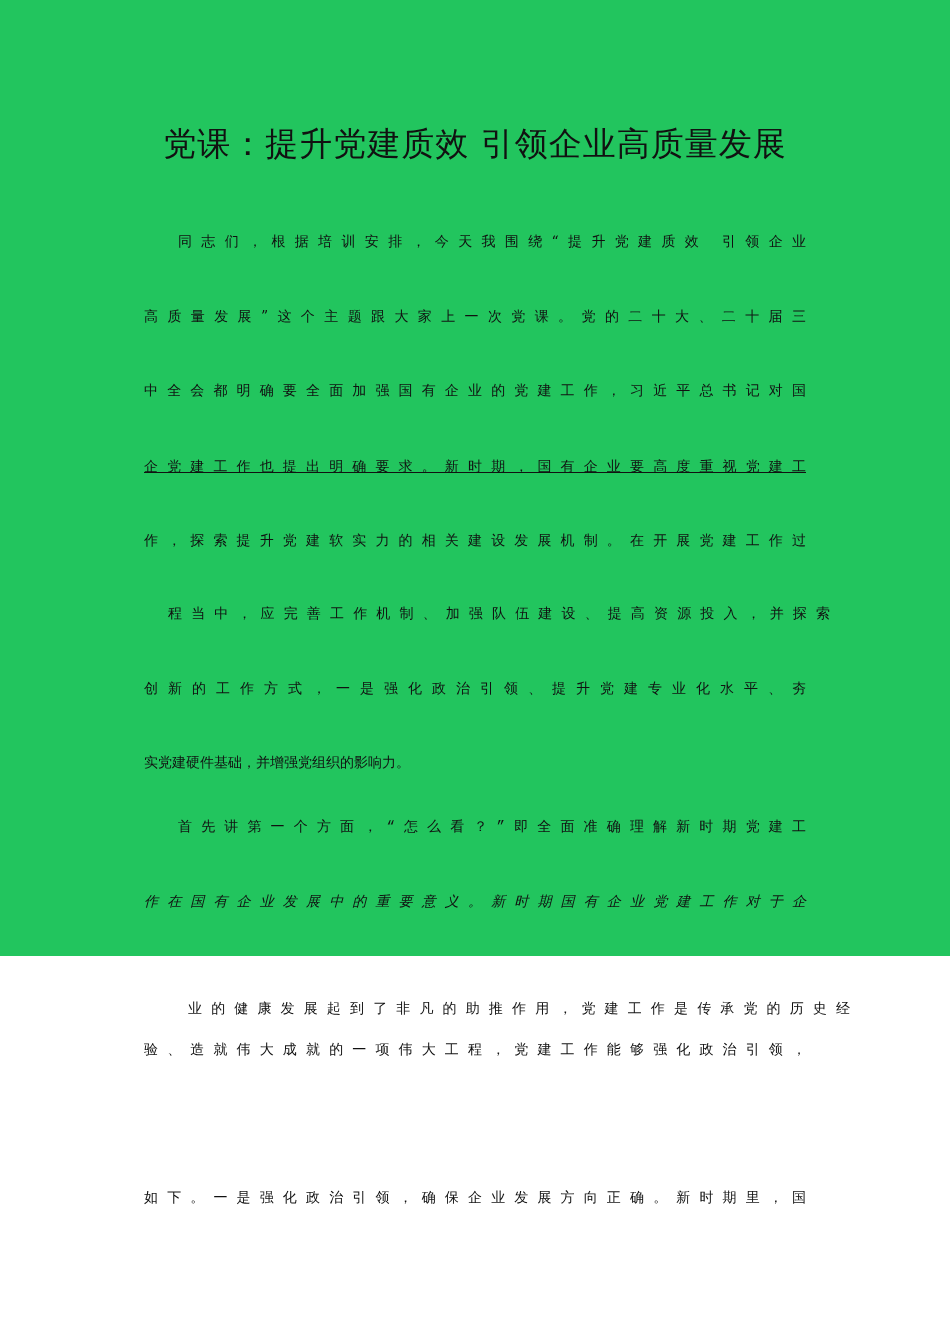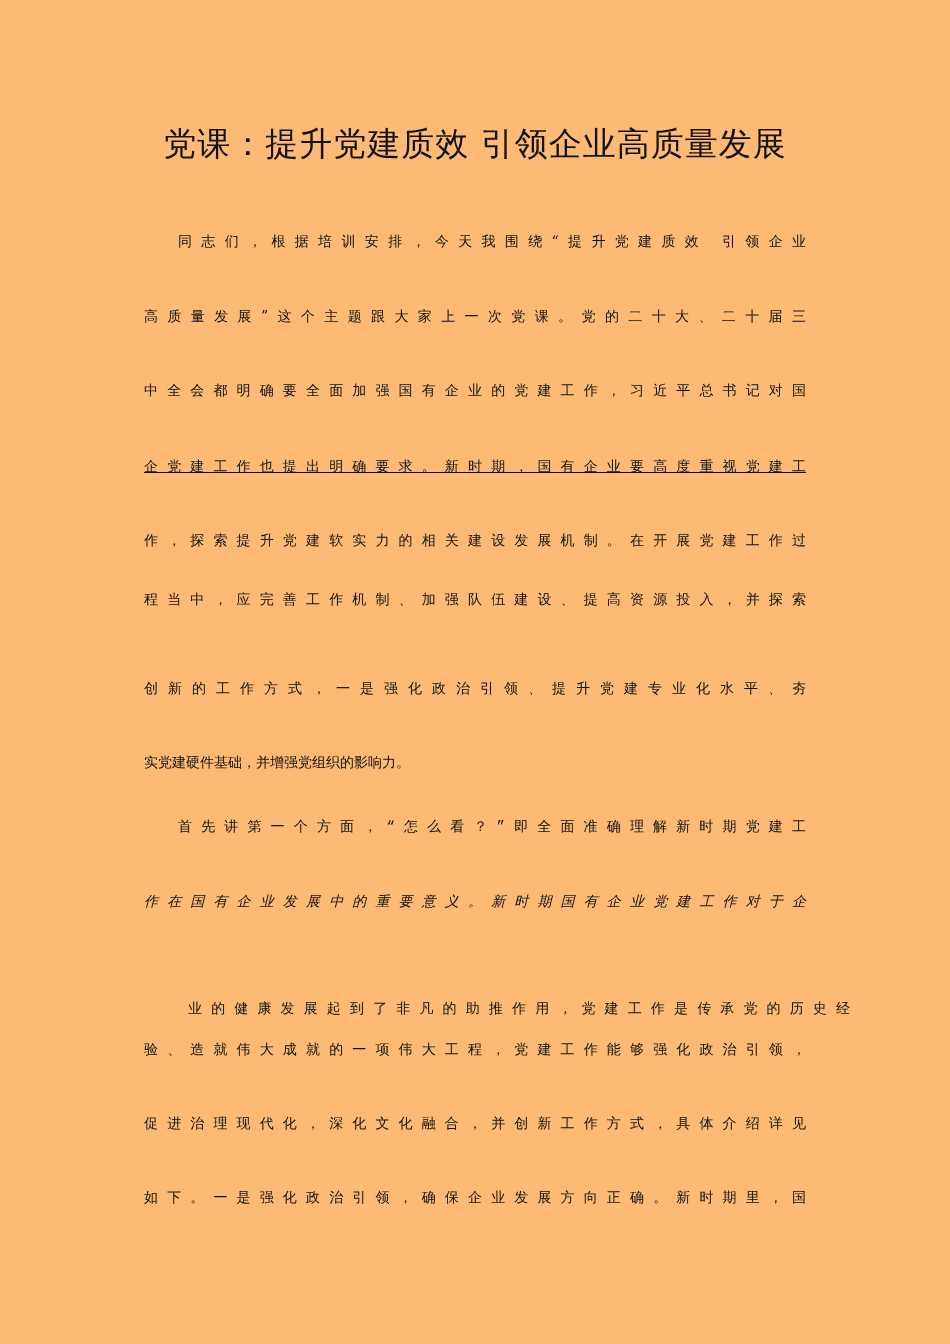--- a/index.html
+++ b/index.html
@@ -13,22 +13,22 @@
     position: relative;
     overflow: hidden;
     font-family: "DejaVu Serif", "Liberation Serif", serif;
     color: #111111;
   }
   .page {
     position: absolute;
     left: 0;
     top: 0;
     width: 950px;
-    height: 1344px;
-    background: #fdba74;
+    height: 956px;
+    background: #22c55e;
   }
   .title {
     position: absolute;
     left: 0;
     width: 950px;
     top: 124px;
     text-align: center;
     font-size: 33px;
     line-height: 40px;
     letter-spacing: 1px;
@@ -60,24 +60,23 @@
 
 <div class="page">
 
   <div class="title">党课：提升党建质效 引领企业高质量发展</div>
 
   <div class="line indent" style="top:227px;">同志们，根据培训安排，今天我围绕“提升党建质效 引领企业</div>
   <div class="line" style="top:302px;">高质量发展”这个主题跟大家上一次党课。党的二十大、二十届三</div>
   <div class="line" style="top:376px;">中全会都明确要全面加强国有企业的党建工作，习近平总书记对国</div>
   <div class="line" style="top:452px;text-decoration:underline;">企党建工作也提出明确要求。新时期，国有企业要高度重视党建工</div>
   <div class="line" style="top:526px;">作，探索提升党建软实力的相关建设发展机制。在开展党建工作过</div>
-  <div class="line" style="top:585px;">程当中，应完善工作机制、加强队伍建设、提高资源投入，并探索</div>
+  <div class="line" style="top:599px;margin-left:24px;">程当中，应完善工作机制、加强队伍建设、提高资源投入，并探索</div>
   <div class="line" style="top:674px;">创新的工作方式，一是强化政治引领、提升党建专业化水平、夯</div>
   <div class="line last" style="top:748px;">实党建硬件基础，并增强党组织的影响力。</div>
 
   <div class="line indent" style="top:813px;font-family:Liberation Mono, monospace;">首先讲第一个方面，“怎么看？”即全面准确理解新时期党建工</div>
   <div class="line" style="top:887px;font-style:italic;">作在国有企业发展中的重要意义。新时期国有企业党建工作对于企</div>
   <div class="line" style="top:994px;margin-left:44px;">业的健康发展起到了非凡的助推作用，党建工作是传承党的历史经</div>
   <div class="line" style="top:1035px;">验、造就伟大成就的一项伟大工程，党建工作能够强化政治引领，</div>
-  <div class="line" style="top:1109px;">促进治理现代化，深化文化融合，并创新工作方式，具体介绍详见</div>
   <div class="line" style="top:1183px;">如下。一是强化政治引领，确保企业发展方向正确。新时期里，国</div>
 
 </div>
 
 </body></html>

